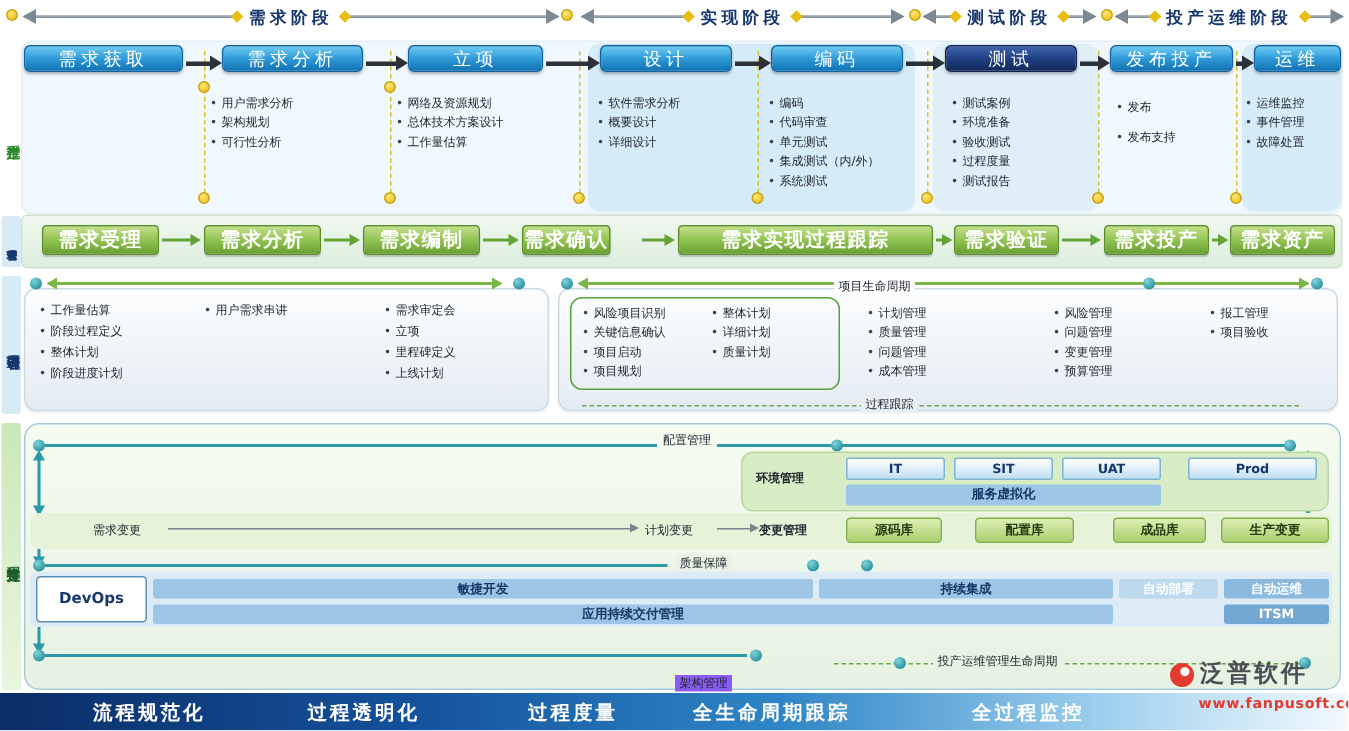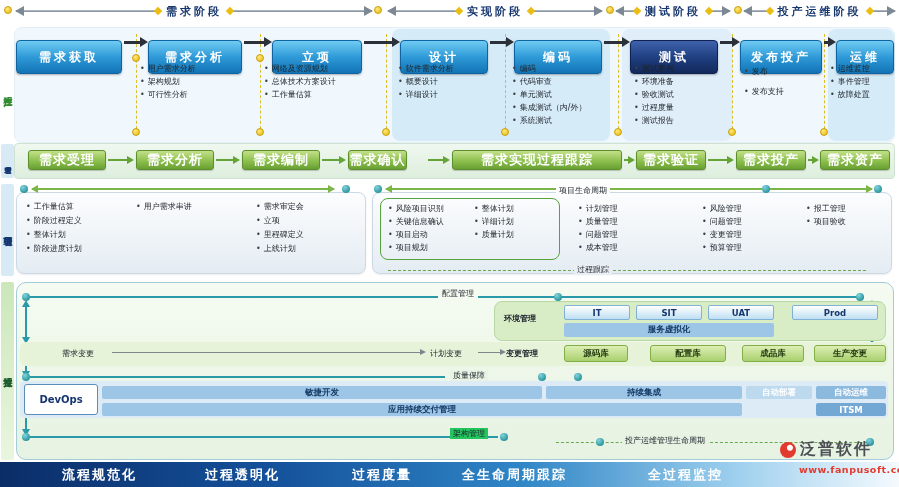--- a/index.html
+++ b/index.html
@@ -9,21 +9,21 @@
 .phase-seg{position:absolute;top:5px;height:12px;display:flex;align-items:center;gap:5px}
 .phase-label{font-size:11px;font-weight:bold;color:#16366e;letter-spacing:3px;white-space:nowrap}
 .phl{flex:1;height:2px;background:linear-gradient(180deg,#b9c2cc,#7c8894);position:relative}
 .phl.arr-l::before{content:"";position:absolute;left:-1px;top:-4px;border-right:9px solid #7c8894;border-top:5px solid transparent;border-bottom:5px solid transparent}
 .phl.arr-l::after{content:"";position:absolute;right:0;top:-2px;width:6px;height:6px;background:#e9bd12;transform:rotate(45deg)}
 .phl.arr-r::after{content:"";position:absolute;right:-1px;top:-4px;border-left:9px solid #7c8894;border-top:5px solid transparent;border-bottom:5px solid transparent}
 .phl.arr-r::before{content:"";position:absolute;left:0;top:-2px;width:6px;height:6px;background:#e9bd12;transform:rotate(45deg)}
 .ydot{position:absolute;width:8px;height:8px;border-radius:50%;background:radial-gradient(circle at 35% 30%,#ffe97a,#e8b70b);border:1px solid #c9a008}
 .tealdot{position:absolute;width:8px;height:8px;border-radius:50%;background:radial-gradient(circle at 35% 30%,#7fd4dc,#0e7d87)}
 
-.pbox{position:absolute;top:40px;height:34px;border-radius:4px;background:linear-gradient(180deg,#6fcbf2 0%,#2f9ad8 50%,#1273b5 100%);border:1px solid #0f63a0;color:#fff;font-weight:bold;font-size:12px;display:flex;align-items:center;justify-content:center;letter-spacing:3px;box-shadow:0 1px 2px rgba(0,0,0,.3);white-space:nowrap}
+.pbox{position:absolute;top:30px;height:18px;border-radius:4px;background:linear-gradient(180deg,#6fcbf2 0%,#2f9ad8 50%,#1273b5 100%);border:1px solid #0f63a0;color:#fff;font-weight:normal;font-size:12px;display:flex;align-items:center;justify-content:center;letter-spacing:3px;box-shadow:0 1px 2px rgba(0,0,0,.3);white-space:nowrap}
 .pbox.dark{background:linear-gradient(180deg,#3f62ab 0%,#1d3d7e 55%,#13295b 100%);border-color:#0e2150}
 .darrow{position:absolute;height:3px;background:#2c3038}
 .darrow::after{content:"";position:absolute;right:-7px;top:-4px;border-left:8px solid #2c3038;border-top:5px solid transparent;border-bottom:5px solid transparent}
 
 .band{position:absolute;border-radius:8px}
 .ysep{position:absolute;width:0;border-left:1px dashed #d8be2a}
 .dcol{position:absolute;list-style:none;font-size:8px;color:#1d232a;line-height:13px;white-space:nowrap}
 .dcol li::before{content:"•";margin-right:3px;color:#39414b}
 
 .vlabel{position:absolute;writing-mode:vertical-rl;text-orientation:upright;font-weight:bold;display:flex;align-items:center;justify-content:center;border-radius:2px;white-space:nowrap}
@@ -271,21 +271,21 @@
   <div class="envbox" style="left:792px;top:305px;width:86px">Prod</div>
   <div class="bluebar" style="left:564px;top:323px;width:210px;height:14px">服务虚拟化</div>
 
   <div class="band" style="left:20px;top:342px;width:868px;height:24px;background:#e7f3d9;border-radius:6px"></div>
   <div class="slabel" style="left:62px;top:348px">需求变更</div>
   <div class="thinarrow" style="left:112px;top:352px;width:308px"></div>
   <div class="slabel" style="left:430px;top:348px">计划变更</div>
   <div class="thinarrow" style="left:478px;top:352px;width:22px"></div>
   <div class="slabel" style="left:506px;top:348px;font-weight:bold">变更管理</div>
   <div class="smgreen" style="left:564px;top:345px;width:64px">源码库</div>
-  <div class="smgreen" style="left:650px;top:345px;width:76px">配置库</div>
+  <div class="smgreen" style="left:650px;top:345px;width:66px">配置库</div>
   <div class="smgreen" style="left:742px;top:345px;width:62px">成品库</div>
   <div class="smgreen" style="left:814px;top:345px;width:72px">生产变更</div>
 
   <div class="tealline" style="left:30px;top:376px;width:415px"></div>
   <div class="tealdot" style="left:22px;top:373px"></div>
   <div class="tealdot" style="left:538px;top:373px"></div>
   <div class="tealdot" style="left:574px;top:373px"></div>
   <div class="slabel" style="left:450px;top:370px;background:#e9f3e4;padding:0 3px">质量保障</div>
 
   <div class="band" style="left:20px;top:381px;width:868px;height:37px;background:#dcebf6;border-radius:4px"></div>
@@ -293,21 +293,21 @@
   <div class="bluebar" style="left:546px;top:386px;width:196px">持续集成</div>
   <div class="bluebar" style="left:102px;top:386px;width:440px">敏捷开发</div>
   <div class="bluebar light" style="left:746px;top:386px;width:66px">自动部署</div>
   <div class="bluebar mid" style="left:816px;top:386px;width:70px">自动运维</div>
   <div class="bluebar" style="left:102px;top:403px;width:640px">应用持续交付管理</div>
   <div class="bluebar deep" style="left:816px;top:403px;width:70px">ITSM</div>
 
   <div class="tealline" style="left:30px;top:436px;width:468px"></div>
   <div class="tealdot" style="left:22px;top:433px"></div>
   <div class="tealdot" style="left:500px;top:433px"></div>
-  <div class="slabel" style="left:450px;top:428px;background:#22c55e;padding:0 3px">架构管理</div>
+  <div class="slabel" style="left:450px;top:450px;background:#8b5cf6;padding:0 3px">架构管理</div>
 
   <div class="dashgreen" style="left:556px;top:442px;width:316px"></div>
   <div class="tealdot" style="left:596px;top:438px"></div>
   <div class="tealdot" style="left:866px;top:438px"></div>
   <div class="slabel" style="left:622px;top:435px;background:#e7f2e3;padding:0 3px">投产运维管理生命周期</div>
 
   <div class="footer">
     <span class="fitem" style="left:62px">流程规范化</span>
     <span class="fitem" style="left:205px">过程透明化</span>
     <span class="fitem" style="left:352px">过程度量</span>

